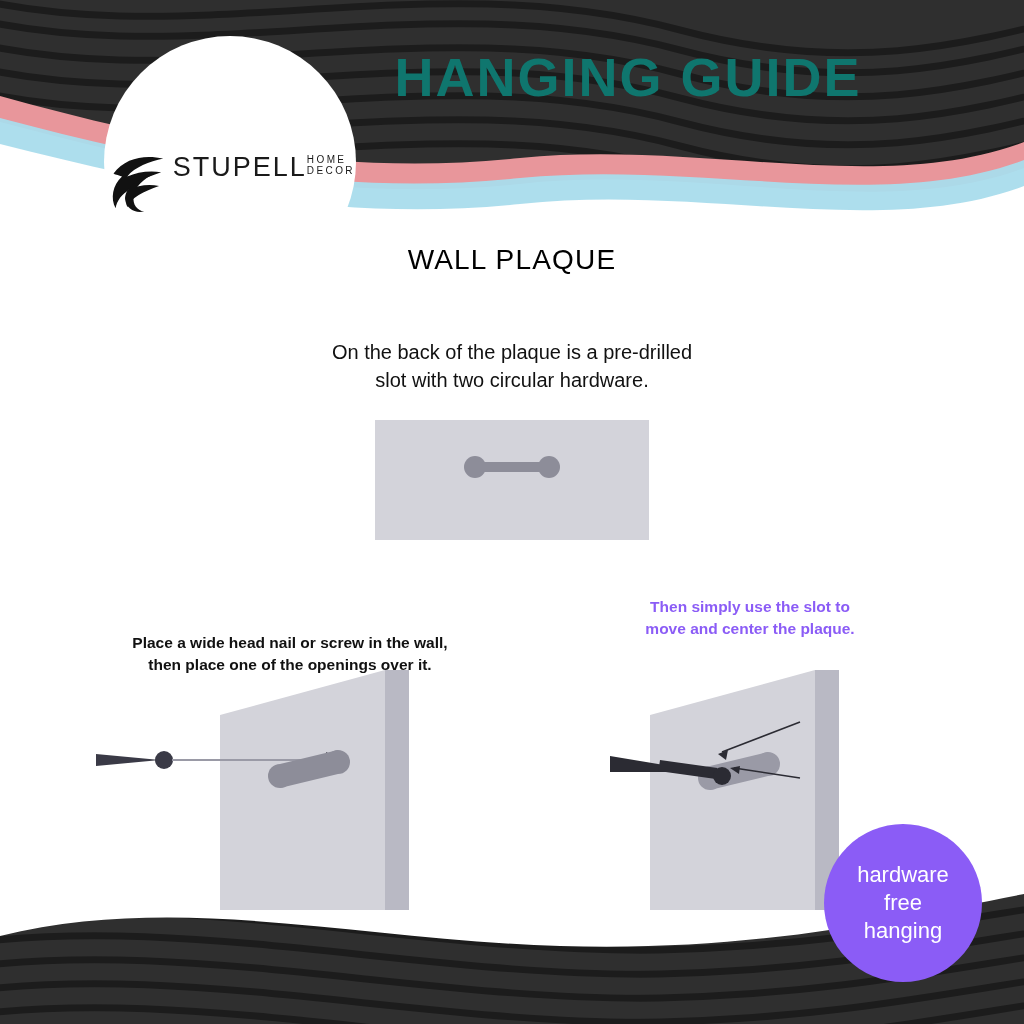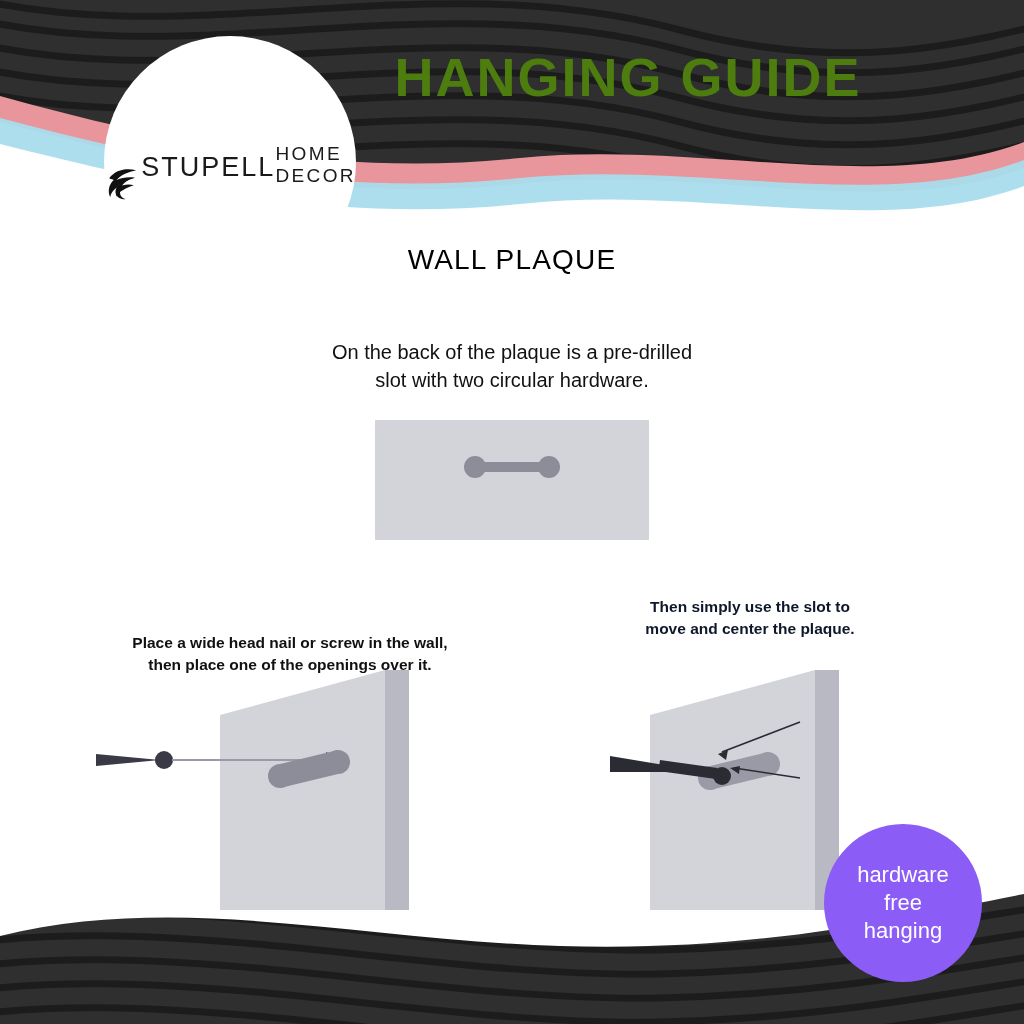--- a/index.html
+++ b/index.html
@@ -22,46 +22,46 @@
     background:#ffffff;box-shadow:0 0 0 0 rgba(0,0,0,0);
     display:flex;flex-direction:row;align-items:center;justify-content:flex-start;
     z-index:5;
   }
   .logo-mark{width:130px;height:120px;margin-top:44px;}
   .logo-name{
     font-size:27px;letter-spacing:2.0px;color:#1a1a1a;margin-top:10px;font-weight:400;
     font-family:"Liberation Sans", sans-serif;
   }
   .logo-sub{
-    font-size:19px;letter-spacing:2.4px;color:#1a1a1a;margin-top:6px;font-weight:400;
+    font-size:10px;letter-spacing:2.4px;color:#1a1a1a;margin-top:6px;font-weight:400;
   }
 
   
   .guide-title{
     position:absolute;left:378px;top:46px;width:500px;text-align:center;
-    font-size:54px;letter-spacing:2px;color:#4d7c0f;font-weight:700;z-index:6;
+    font-size:54px;letter-spacing:2px;color:#0f766e;font-weight:700;z-index:6;
     font-family:"Liberation Sans", sans-serif;
   }
   .section-title{
     position:absolute;left:262px;top:244px;width:500px;text-align:center;
     font-size:28px;letter-spacing:1.2px;color:#000000;font-weight:400;z-index:6;
   }
 
   
   .step1-text{
     position:absolute;left:262px;top:338px;width:500px;text-align:center;
     font-size:20px;line-height:28px;color:#111;
   }
   .step2-text{
     position:absolute;left:60px;top:596px;width:460px;text-align:center;
     font-size:15.5px;line-height:22px;color:#111;font-weight:600;
   }
   .step3-text{
     position:absolute;left:530px;top:596px;width:440px;text-align:center;
-    font-size:15.5px;line-height:22px;color:#0f172a;font-weight:600;
+    font-size:15.5px;line-height:22px;color:#8b5cf6;font-weight:600;
   }
 
   
   .fig{position:absolute;}
   #fig-plaque-back{left:375px;top:420px;width:274px;height:120px;}
   #fig-step2{left:60px;top:660px;width:420px;height:250px;}
   #fig-step3{left:600px;top:660px;width:320px;height:250px;}
 
   
   .bubble{

